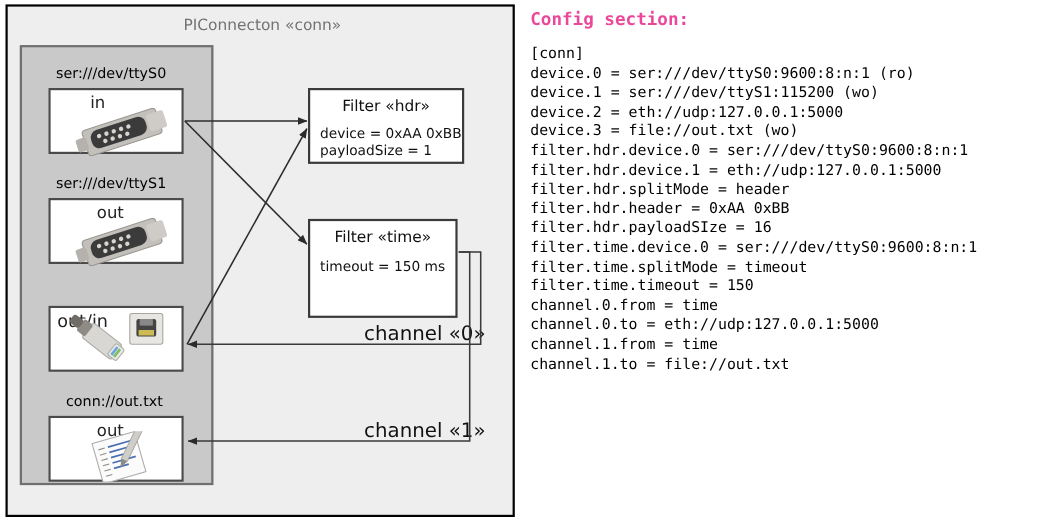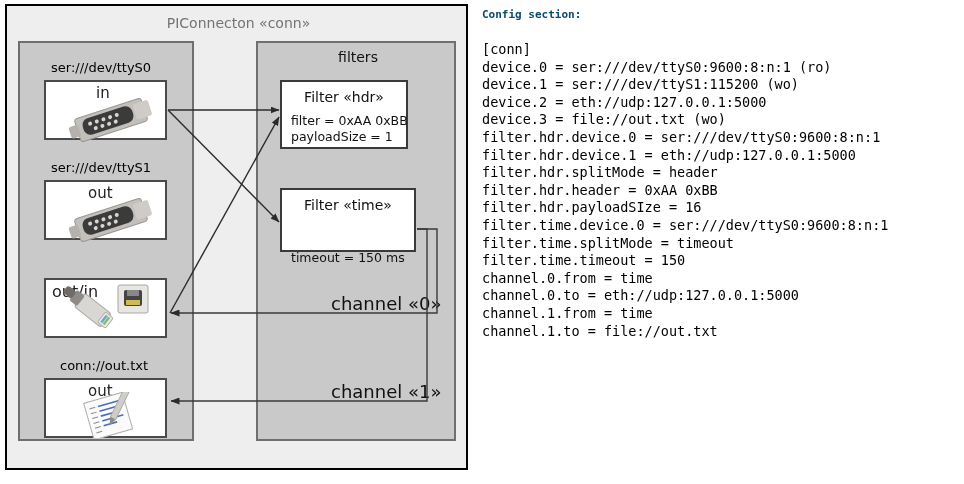--- a/index.html
+++ b/index.html
@@ -125,23 +125,23 @@
   
   #config-pane {
     position: absolute;
     left: 482px; top: 0;
     width: 482px; height: 484px;
   }
   #config-heading {
     position: absolute;
     left: 0; top: 8px;
     font-family: "DejaVu Sans Mono", monospace;
-    font-size: 11px;
+    font-size: 16px;
     font-weight: bold;
-    color: #0c4a6e;
+    color: #ec4899;
   }
   #config-lines {
     position: absolute;
     left: 0; top: 41px;
     font-family: "DejaVu Sans Mono", monospace;
     font-size: 13.5px;
     line-height: 17.6px;
     color: #000;
     white-space: pre;
   }
@@ -153,21 +153,21 @@
 <div id="diagram-root">
 
   <div id="outer-pkg">
     <div id="outer-title">PIConnecton «conn»</div>
   </div>
 
   <div id="devices-panel"></div>
 
   <div class="dev-caption" style="left:51px; top:60px;text-align:right;">ser:///dev/ttyS0</div>
   <div class="dev-card" style="left:44px; top:80px; width:123px; height:60px;">
-    <div class="dev-dir" style="left:50px; top:2px;">in</div>
+    <div class="dev-dir" style="left:36px; top:2px;">in</div>
     <span>
       <svg width="90" height="44" viewBox="0 0 90 44" style="position:absolute; left:20px; top:16px;">
         <g transform="rotate(-18 45 22)">
           <rect x="10" y="10" width="70" height="24" rx="3" fill="#c3c0bb" stroke="#9a9792" stroke-width="1"></rect>
           <rect x="16" y="13" width="52" height="17" rx="7" fill="#3b3b3b"></rect>
           <g fill="#d8d5d0">
             <circle cx="24" cy="19" r="2"></circle>
               <circle cx="31" cy="19" r="2"></circle>
               <circle cx="38" cy="19" r="2"></circle>
             <circle cx="45" cy="19" r="2"></circle>
@@ -254,33 +254,30 @@
           </g>
           <g transform="rotate(42 44 22)">
             <rect x="41" y="-6" width="6" height="34" fill="#cfcdc8" stroke="#a5a39e" stroke-width="0.8"></rect>
             <polygon points="41,28 47,28 44,36" fill="#8d8b86"></polygon>
           </g>
         </g>
       </svg>
     </span>
   </div>
 
-  <div id="filters-panel">
-    <div id="filters-title">filters</div>
-  </div>
-
-  <div class="filter-card" style="left:280px; top:80px; width:128px; height:69px;">
+
+  <div class="filter-card" style="left:280px; top:80px; width:142px; height:69px;">
     <div class="filter-title">Filter «hdr»</div>
-    <div class="filter-attr" style="top:31px;">filter = 0xAA 0xBB</div>
+    <div class="filter-attr" style="top:31px;">device = 0xAA 0xBB</div>
     <div class="filter-attr" style="top:47px;">payloadSize = 1</div>
   </div>
 
-  <div class="filter-card" style="left:280px; top:188px; width:136px; height:64px;">
+  <div class="filter-card" style="left:280px; top:199px; width:136px; height:90px;">
     <div class="filter-title">Filter «time»</div>
-    <div class="filter-attr" style="top:33px;margin-top:27px;">timeout = 150 ms</div>
+    <div class="filter-attr" style="top:33px;">timeout = 150 ms</div>
   </div>
 
   <div class="channel-label" style="left:331px; top:293px;">channel «0»</div>
   <div class="channel-label" style="left:331px; top:381px;">channel «1»</div>
 
   <svg id="diagram-svg">
     <defs>
       <marker id="arrowhead" markerWidth="9" markerHeight="7" refX="8.5" refY="3.5" orient="auto" markerUnits="userSpaceOnUse">
         <polygon points="0,0 9,3.5 0,7" fill="#2b2b2b"></polygon>
       </marker>

